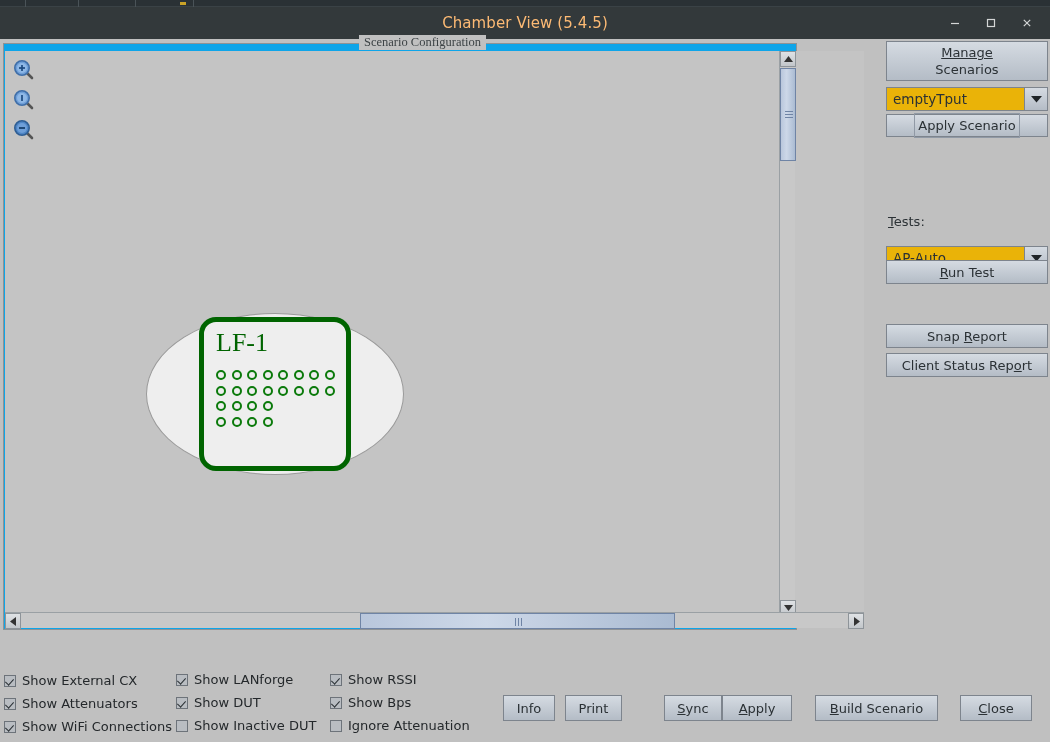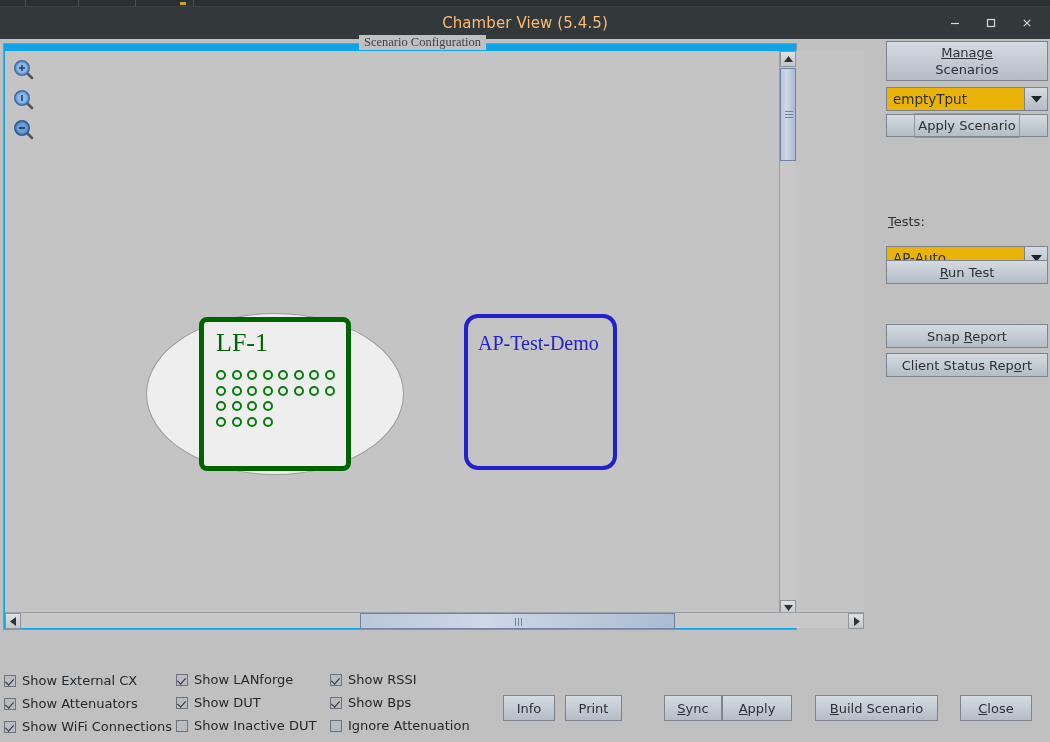--- a/index.html
+++ b/index.html
@@ -74,21 +74,21 @@
   .ellipse-chamber {
     position: absolute;
     left: 141px; top: 262px; width: 258px; height: 162px;
     border-radius: 50%;
     background: #eeeeee;
     border: 1px solid #9a9a9a;
   }
   .node-lf {
     position: absolute; left: 194px; top: 266px;
     width: 152px; height: 154px;
-    border: 5px solid #006400; border-radius: 8px;
+    border: 5px solid #006400; border-radius: 17px;
     background: #eeeeee;
   }
   .node-lf-label {
     position: absolute; left: 12px; top: 6px;
     color: #006400; font-size: 26px;
   }
   .dots-grid { position: absolute; left: 12px; top: 48px; }
   .dot-row { display: flex; gap: 5.5px; margin-bottom: 5.5px; }
   .dot {
     width: 10px; height: 10px; border-radius: 50%;
@@ -275,23 +275,20 @@
             </div>
             <div class="dot-row">
               <span class="dot"></span>
               <span class="dot"></span>
               <span class="dot"></span>
               <span class="dot"></span>
             </div>
           </div>
       </div>
 
-      <div class="node-ap">
-        <div class="node-ap-label">AP-Test-Demo</div>
-      </div>
     </div>
 
     <div class="sb-vert">
       <div class="sb-arrow" style="top:0;left:0">
         <svg width="9" height="7" viewBox="0 0 9 7">
             <polygon points="4.5,0 9,6 0,6" fill="#333"></polygon>
           </svg>
       </div>
       <div class="sb-thumb" style="top:17px;left:0;width:16px;height:93px">
         <div class="grip" style="left:4px;top:42px;width:8px;height:1px"></div>

